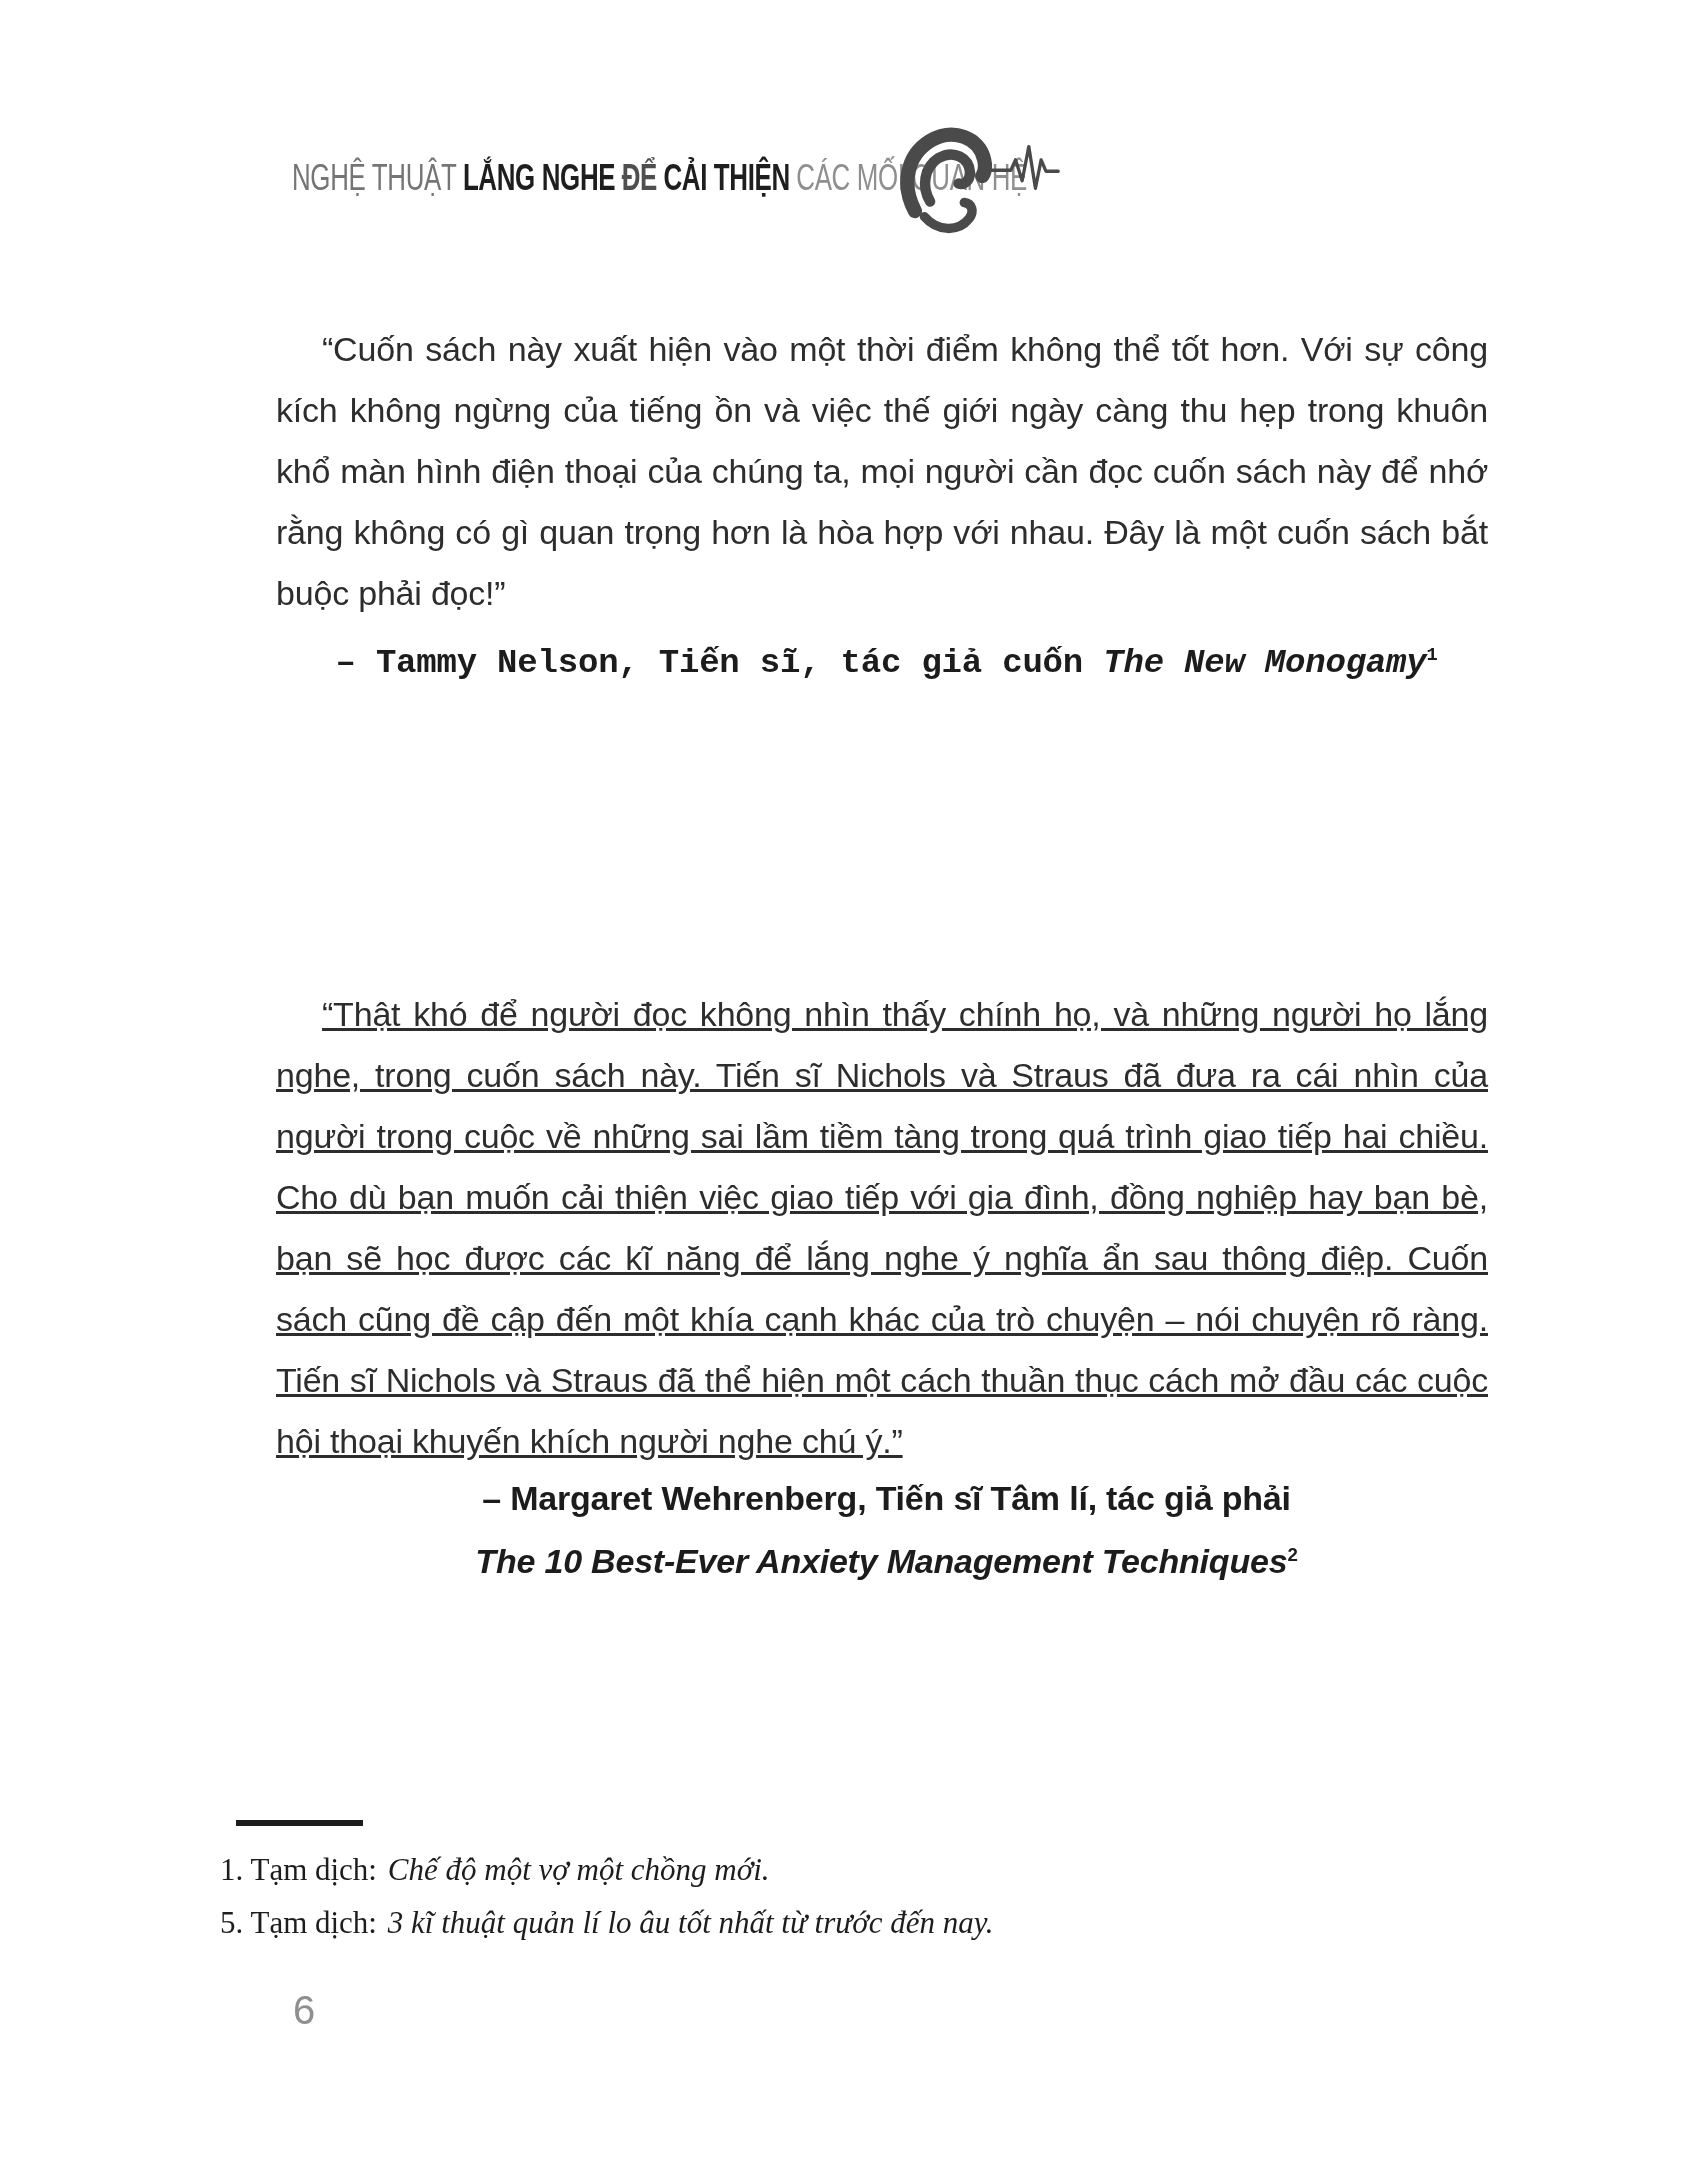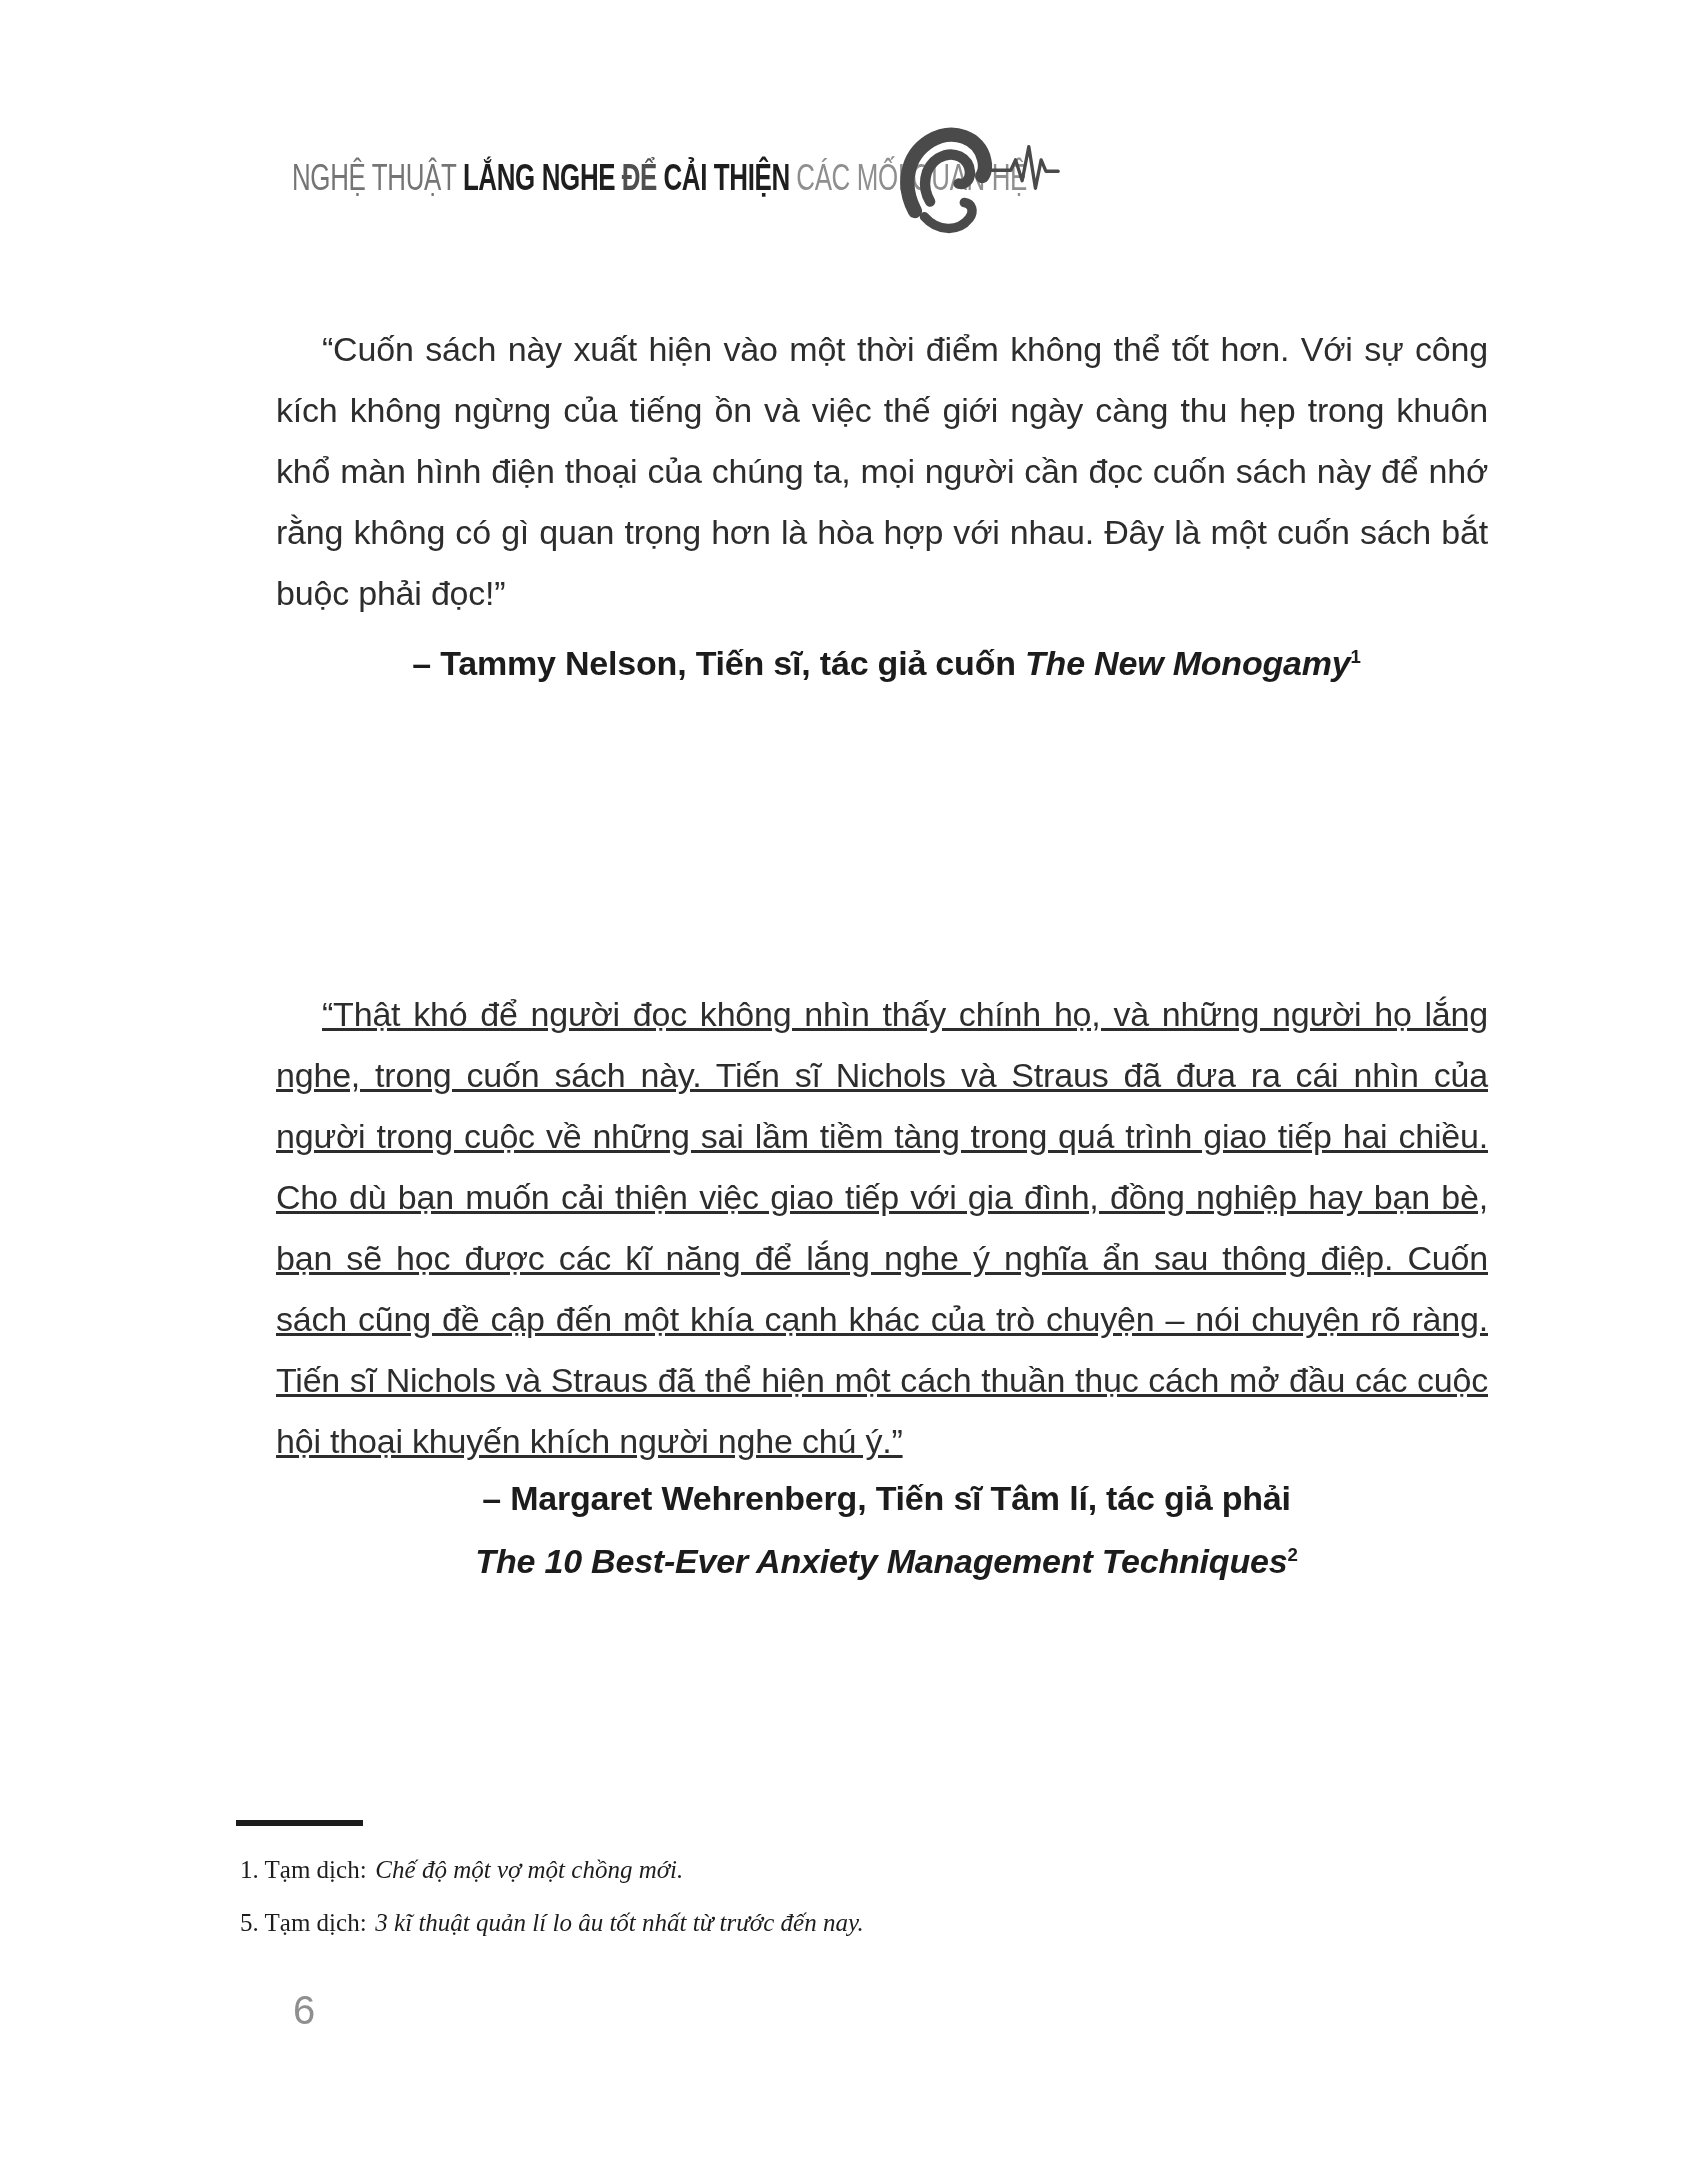--- a/index.html
+++ b/index.html
@@ -42,33 +42,33 @@
   .quote-1{top:285px;}
   .quote-2{top:950px;text-decoration:underline;}
   
   .attribution{
     position:absolute;left:327px;width:1119px;
     font-size:34px;line-height:63px;
     font-weight:700;color:#1c1c1c;
     text-align:center;
     letter-spacing:-0.2px;
   }
-  .attribution-1{top:632px;}
+  .attribution-1{top:632px;font-family:Liberation Mono, monospace;}
   .attribution-2{top:1467px;}
   .book-title{font-style:italic;font-weight:700;}
   .fn-ref{font-size:0.55em;vertical-align:super;line-height:0;font-style:normal;}
   
   .footnote-rule{
     position:absolute;left:236px;top:1820px;
     width:127px;height:6px;background:#1c1c1c;
   }
   .footnotes{
-    position:absolute;left:240px;top:1843px;width:1212px;
+    position:absolute;left:220px;top:1843px;width:1212px;
     font-family:"Liberation Serif", serif;
-    font-size:25px;line-height:53px;color:#1d1d1d;
+    font-size:31px;line-height:53px;color:#1d1d1d;
   }
   .footnote-text{font-style:italic;margin-left:0.35em;}
   .page-number{
     position:absolute;left:293px;top:1988px;
     font-size:40px;color:#8f8f8f;font-weight:400;
   }
 </style>
 </head>
 <body>
 

